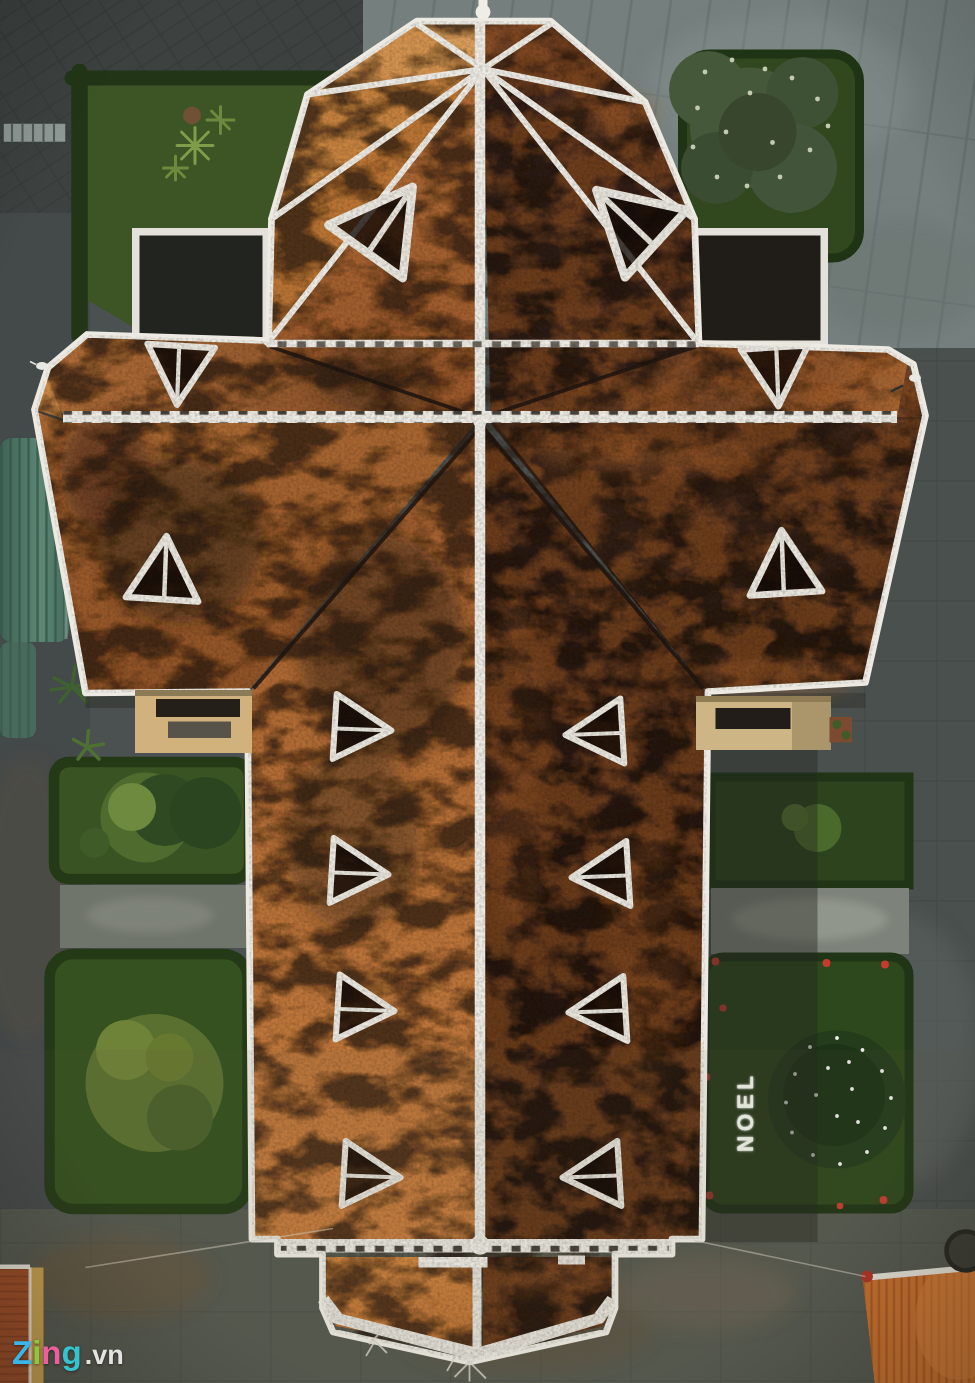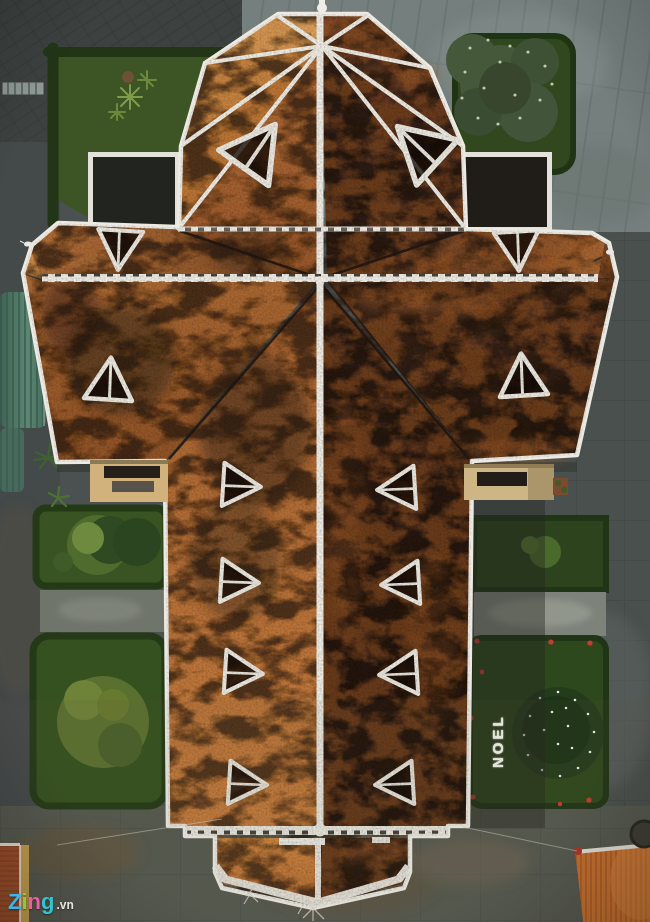--- a/index.html
+++ b/index.html
@@ -12,21 +12,21 @@
         transform-origin:0 0;transform:rotate(-90deg);
         color:var(--noel,#f2f2ea);font-size:15px;font-weight:bold;letter-spacing:3px;
         text-shadow:0 0 2px rgba(255,255,255,.85), 0 0 1px rgba(255,255,255,.9);
         opacity:.93;line-height:22px;}
   .watermark{position:absolute;left:8px;top:890px;font-weight:bold;font-size:22px;
         letter-spacing:0px;text-shadow:0 1px 2px rgba(0,0,0,.45);line-height:24px;}
   .watermark .wz{color:var(--wmZ,#3ab5ea);}
   .watermark .wi{color:var(--wmI,#8dc63f);}
   .watermark .wn{color:var(--wmN,#ec5f9e);}
   .watermark .wg{color:var(--wmG,#35c4cf);}
-  .watermark .wvn{color:var(--wmVn,#e3e4e2);font-size:12px;font-weight:bold;margin-left:2px;}
+  .watermark .wvn{color:var(--wmVn,#e3e4e2);font-size:18px;font-weight:bold;margin-left:2px;}
 </style>
 </head>
 <body>
 
 <div class="stage">
 <svg width="650" height="922" viewBox="0 0 650 922">
   <defs>
     <clipPath id="clipChurch">
       <path d="M278,14 L367,14 L430,68 L463,146 L466,229 L592,233 L609,243 L617,277 L577,455 L472,461 L468,826 L448,826 L448,836 L410,836 L410,872 L404,888 L313,908 L222,888 L215,872 L215,836 L185,836 L185,826 L168,826 L165,461 L57,462 L23,273 L32,245 L58,223 L177,227 L179,229 L181,146 L205,63 Z"></path>
     </clipPath>

